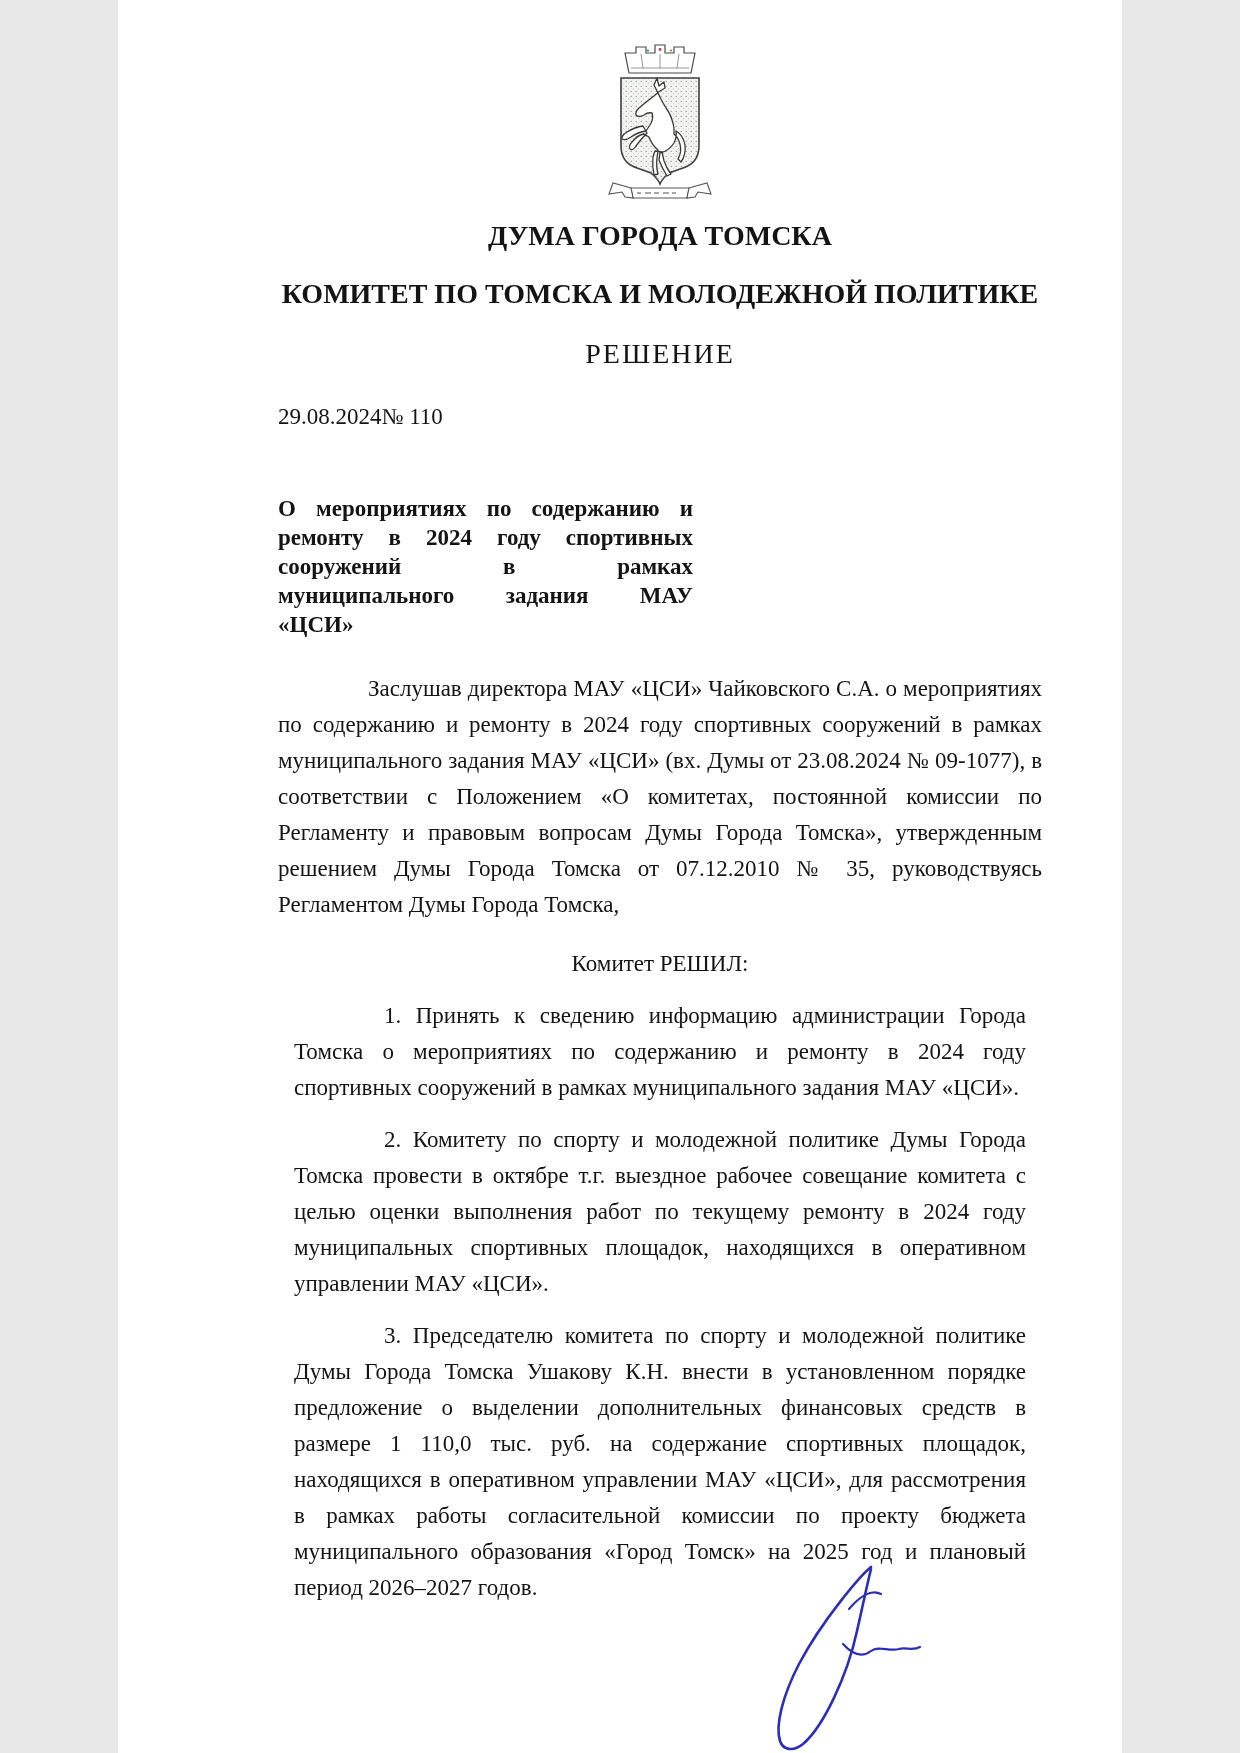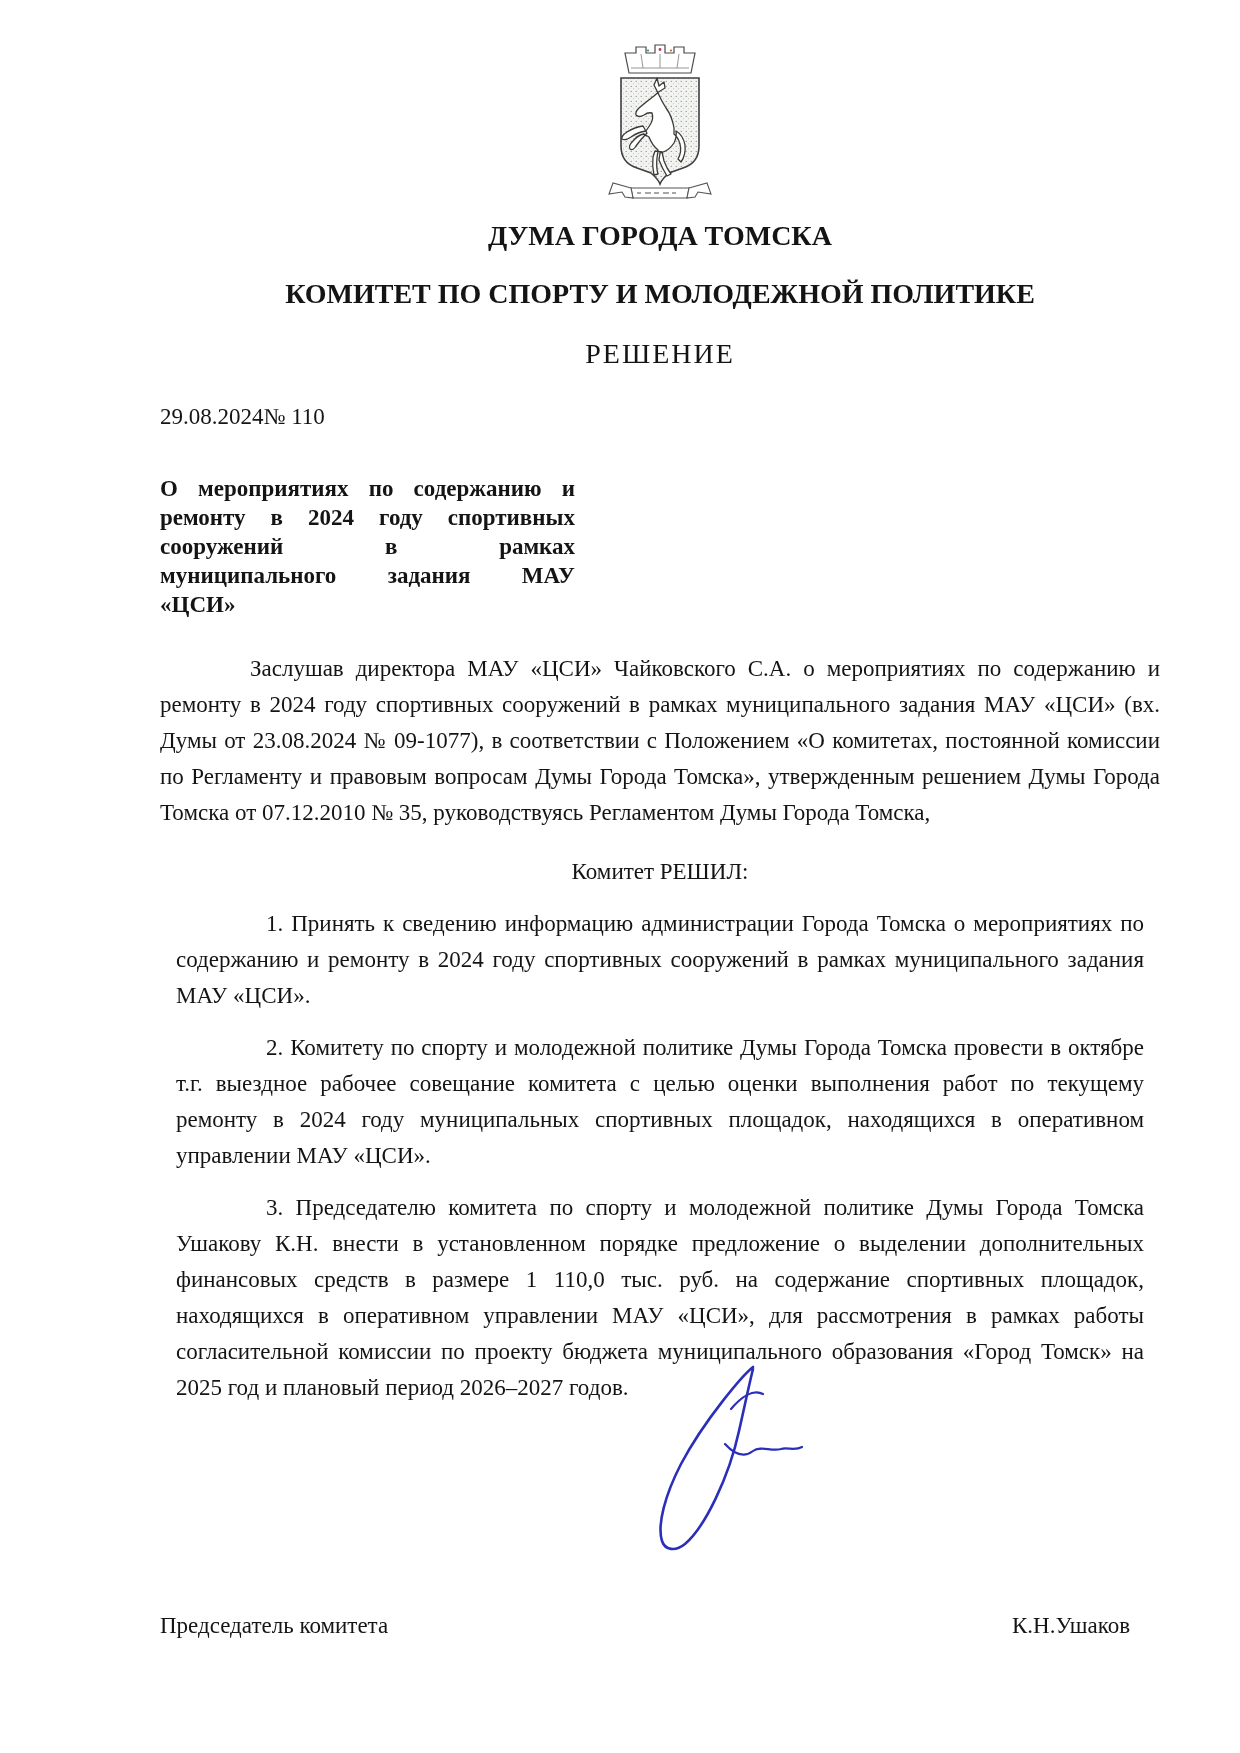--- a/index.html
+++ b/index.html
@@ -1,18 +1,18 @@
 <!DOCTYPE html>
 <html lang="ru"><head>
 <meta charset="utf-8">
 <style>
   html, body { margin: 0; padding: 0; background: #e8e8e8; }
   .page {
     position: relative;
-    width: 1240px;
+    width: 1004px;
     height: 1753px;
     margin: 0 auto;
     background: #ffffff;
     overflow: hidden;
     font-family: "Liberation Serif", "DejaVu Serif", serif;
     color: #141414;
   }
   .content {
     position: absolute;
     left: 160px;
@@ -42,21 +42,21 @@
   }
   .date-row {
     margin-top: 32px;
     display: flex;
     justify-content: flex-start;
     font-size: 23px;
     line-height: 30px;
   }
   .doc-number { margin-right: 52px; }
   .subject {
-    margin-top: 42px;
+    margin-top: 62px;
     width: 415px;
     font-size: 23px;
     font-weight: bold;
     line-height: 29px;
   }
   .subject .s-line {
     text-align: justify;
     text-align-last: justify;
   }
   .subject .s-line:last-child {
@@ -138,21 +138,21 @@
         <g>
           <path d="M56,148 H114 L112,158 H58 Z" fill="#ffffff" stroke="#555555" stroke-width="1.1"></path>
           <path d="M56,148 L38,143 L34,154 L47,152 L50,157 L58,158 Z" fill="#ffffff" stroke="#555555" stroke-width="1.1"></path>
           <path d="M114,148 L132,143 L136,154 L123,152 L120,157 L112,158 Z" fill="#ffffff" stroke="#555555" stroke-width="1.1"></path>
           <path d="M62,153 h4 m4,0 h6 m3,0 h5 m4,0 h6 m3,0 h4" stroke="#8a8a8a" stroke-width="1.6" fill="none"></path>
         </g>
       </svg>
     </div>
 
     <div class="org-line">ДУМА ГОРОДА ТОМСКА</div>
-    <div class="org-line committee">КОМИТЕТ ПО СПОРТУ И МОЛОДЕЖНОЙ ПОЛИТИКЕ</div>
+    <div class="org-line committee">КОМИТЕТ ПО ТОМСКА И МОЛОДЕЖНОЙ ПОЛИТИКЕ</div>
     <div class="doc-type">РЕШЕНИЕ</div>
 
     <div class="date-row">
       <span class="doc-date">29.08.2024</span>
       <span class="doc-number">№ 110</span>
     </div>
 
     <div class="subject">
       <div class="s-line">О мероприятиях по содержанию и</div>
       <div class="s-line">ремонту в 2024 году спортивных</div>

